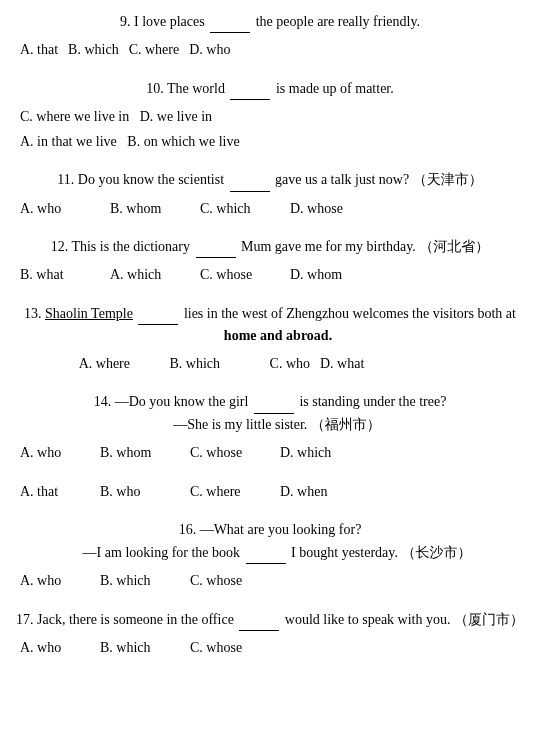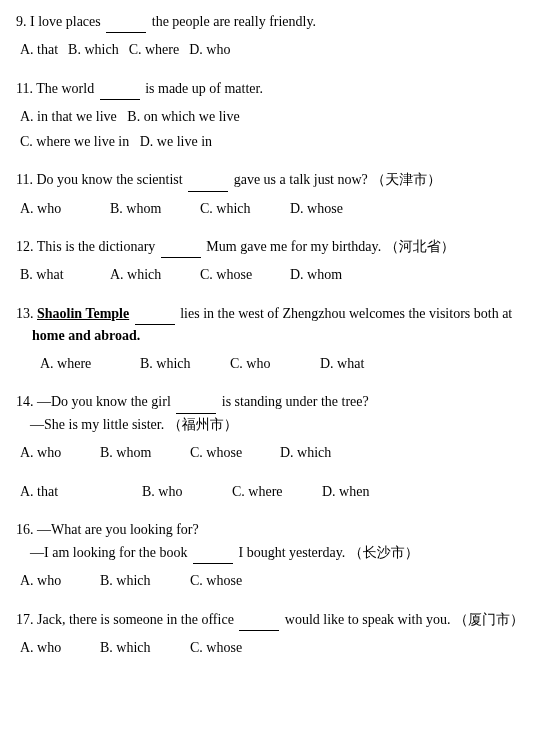--- a/index.html
+++ b/index.html
@@ -12,20 +12,21 @@
       color: #000;
       padding: 10px 16px;
       line-height: 1.5;
     }
     .question-block {
       margin-bottom: 14px;
     }
     .question-text {
       margin-bottom: 4px;
       line-height: 1.6;
+      text-align: center;
     }
     .options-row {
       display: flex;
       flex-wrap: wrap;
       gap: 14px 10px;
       padding-left: 4px;
       line-height: 1.8;
     }
     .options-col {
       padding-left: 4px;
@@ -39,21 +40,21 @@
       width: 40px;
       border-bottom: 1px solid #000;
       margin: 0 2px;
       vertical-align: bottom;
     }
     .indent {
       padding-left: 16px;
       font-weight: bold;
     }
     .bold-underline {
-      font-weight: bold;
+      font-weight: normal;
       text-decoration: underline;
     }
   </style>
 </head>
 <body>
 
 <div class="question-block">
   <div class="question-text">
     <span>9. I love places</span>
     <span class="underline">&nbsp;</span>
@@ -62,32 +63,32 @@
   <div class="options-row">
     <span class="option">A. that</span>
     <span class="option">B. which</span>
     <span class="option">C. where</span>
     <span class="option">D. who</span>
   </div>
 </div>
 
 <div class="question-block">
   <div class="question-text">
-    <span>11. The world</span>
+    <span>10. The world</span>
     <span class="underline">&nbsp;</span>
     <span>is made up of matter.</span>
   </div>
   <div class="options-col">
     <div>
+      <span class="option">C. where we live in&nbsp;&nbsp;</span>
+      <span class="option">D. we live in</span>
+    </div>
+    <div>
       <span class="option">A. in that we live&nbsp;&nbsp;</span>
       <span class="option">B. on which we live</span>
-    </div>
-    <div>
-      <span class="option">C. where we live in&nbsp;&nbsp;</span>
-      <span class="option">D. we live in</span>
     </div>
   </div>
 </div>
 
 <div class="question-block">
   <div class="question-text">
     <span>11. Do you know the scientist</span>
     <span class="underline">&nbsp;</span>
     <span>gave us a talk just now? （天津市）</span>
   </div>
@@ -114,21 +115,21 @@
 </div>
 
 <div class="question-block">
   <div class="question-text">
     <span>13. <span class="bold-underline">Shaolin Temple</span></span>
     <span class="underline">&nbsp;</span>
     <span>lies in the west of Zhengzhou welcomes the visitors both at</span>
     <br>
     <span class="indent">home and abroad.</span>
   </div>
-  <div class="options-row" style="padding-left:24px;">
+  <div class="options-row" style="padding-left:24px;text-align:right;">
     <span class="option" style="min-width:90px;">A. where</span>
     <span class="option" style="min-width:80px;">B. which</span>
     <span class="option" style="min-width:80px;">C. who</span>
     <span class="option">D. what</span>
   </div>
 </div>
 
 <div class="question-block">
   <div class="question-text">
     <div>
@@ -144,21 +145,21 @@
     <span class="option" style="min-width:70px;">A. who</span>
     <span class="option" style="min-width:80px;">B. whom</span>
     <span class="option" style="min-width:80px;">C. whose</span>
     <span class="option">D. which</span>
   </div>
 </div>
 
 <div class="question-block">
   <div class="options-row">
     <span class="option" style="min-width:70px;">A. that</span>
-    <span class="option" style="min-width:80px;margin-left:42px;">B. who</span>
+    <span class="option" style="min-width:80px;">B. who</span>
     <span class="option" style="min-width:80px;">C. where</span>
     <span class="option">D. when</span>
   </div>
 </div>
 
 <div class="question-block">
   <div class="question-text">
     <div>
       <span>16. —What are you looking for?</span>
     </div>

